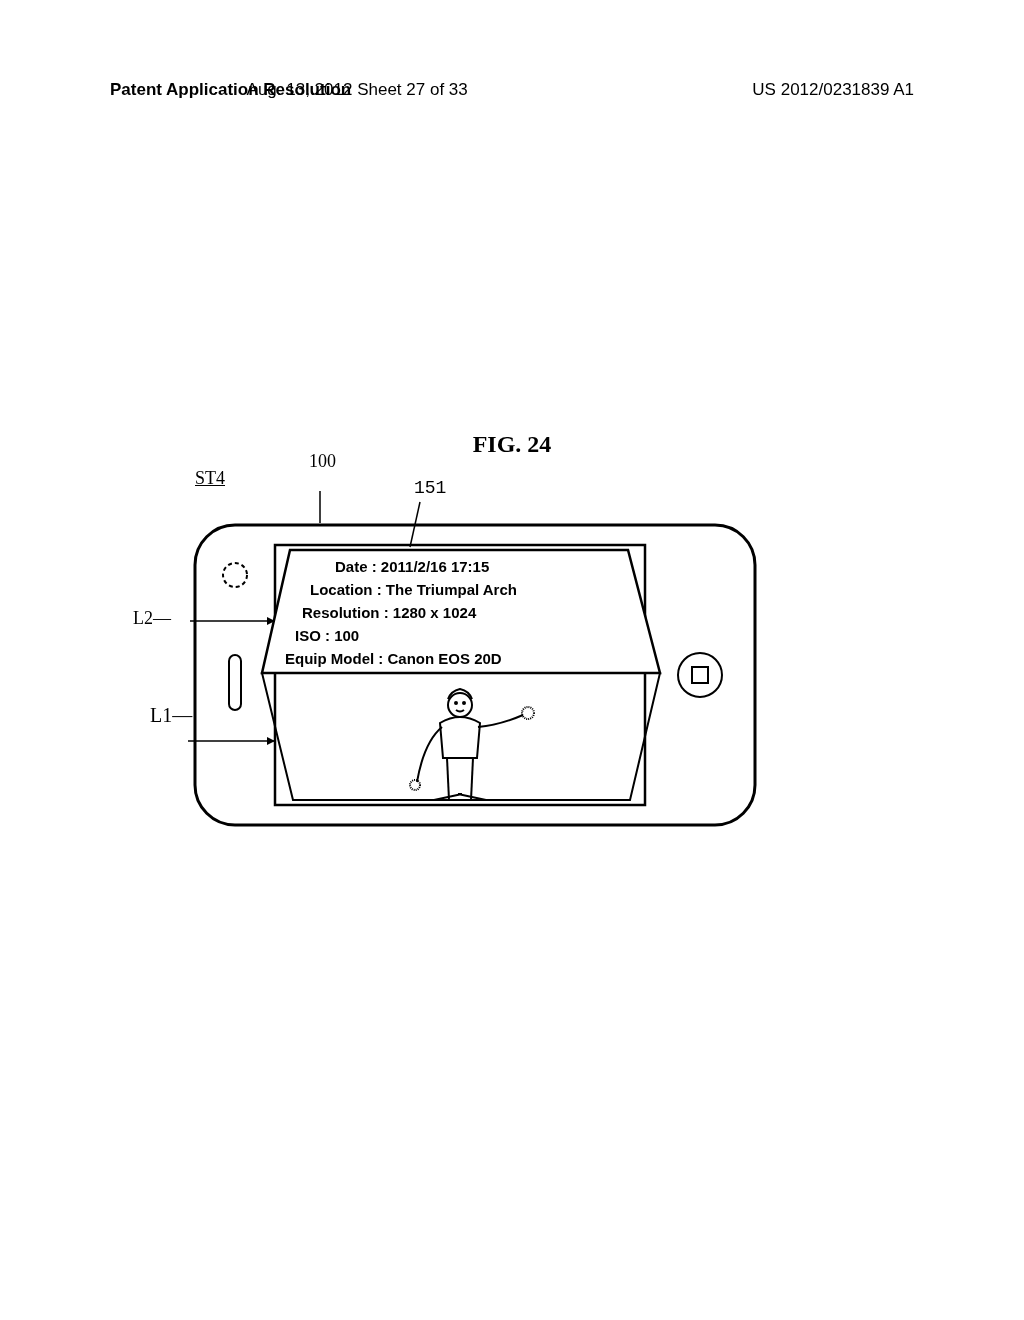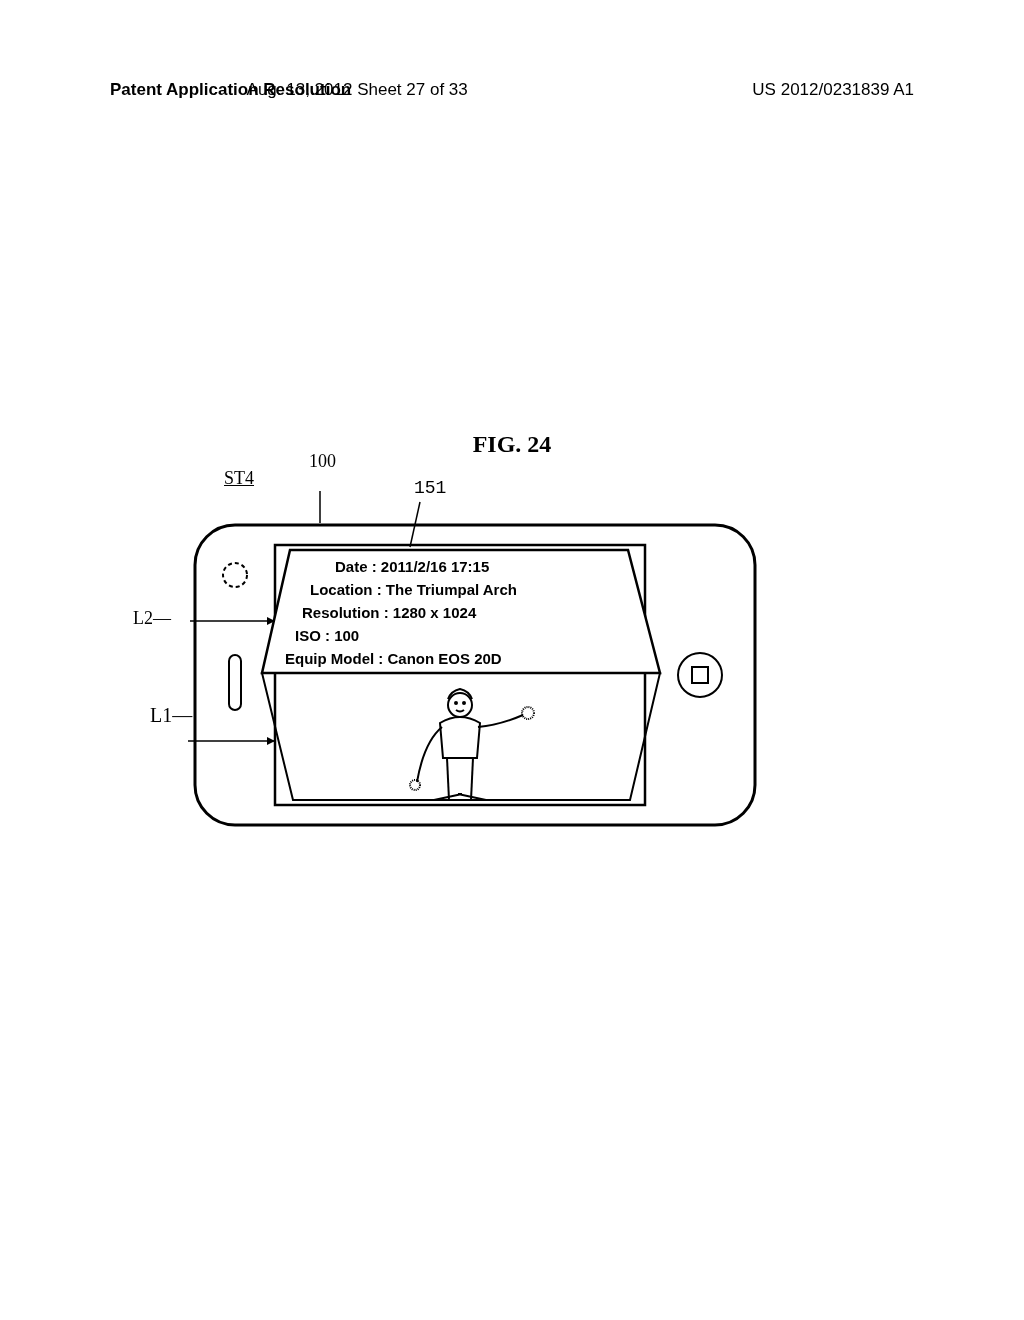--- a/index.html
+++ b/index.html
@@ -35,21 +35,20 @@
     font-family: "Times New Roman", serif;
     margin-top: 21px;
   }
   .step-label {
     position: absolute;
     top: 468px;
     left: 195px;
     font-size: 18px;
     font-family: "Times New Roman", serif;
     text-decoration: underline;
-    margin-left: 29px;
   }
   .ref-100 {
     position: absolute;
     top: 451px;
     left: 309px;
     font-size: 18px;
     font-family: "Times New Roman", serif;
   }
   .ref-151 {
     position: absolute;

